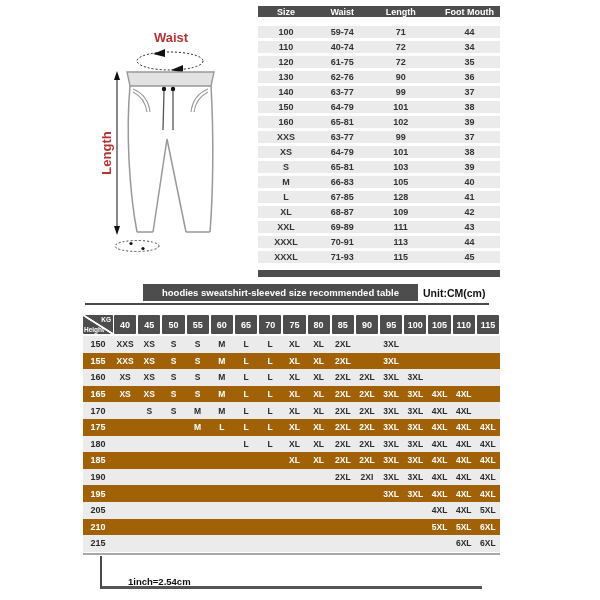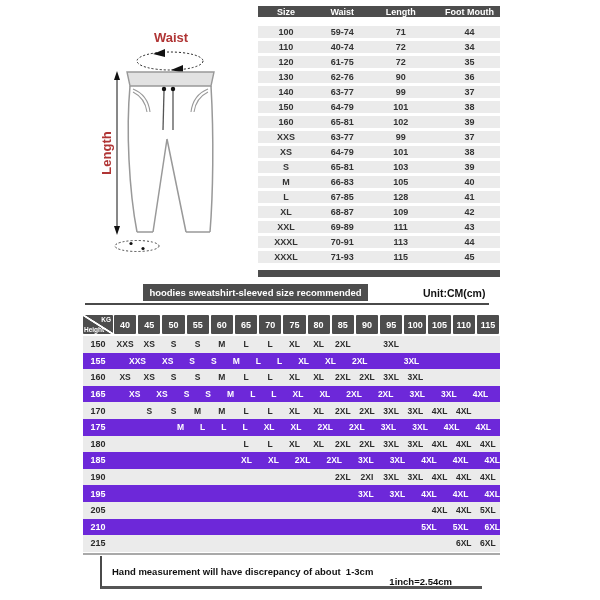--- a/index.html
+++ b/index.html
@@ -18,38 +18,38 @@
   .size-table { position:absolute; left:258px; top:6px; width:242px; }
   .st-row { display:flex; align-items:center; height:12px; margin-bottom:3px; background:#ebebeb; }
   .st-head { background:#4d4d4d; color:#fff; height:11px; margin-bottom:9px; }
   .st-cell { display:block; text-align:center; font-size:9px; font-weight:bold; color:#333;
              overflow:hidden; white-space:nowrap; }
   .st-head .st-cell { color:#fff; font-size:9px; }
   .st-c0 { width:24%; } .st-c1 { width:24%; } .st-c2 { width:26%; } .st-c3 { width:26%;margin-left:8px; }
   .st-bar { height:7px; background:#4d4d4d; margin-top:7px; }
 
   
-  .banner-box { position:absolute; left:143px; top:284px; width:225px; height:17px; line-height:17px;
+  .banner-box { position:absolute; left:143px; top:284px; width:275px; height:17px; line-height:17px;
                 background:#4d4d4d; color:#fff; font-size:9.5px; font-weight:bold; text-align:center; }
   .unit { position:absolute; left:423px; top:287px; font-size:10.5px; font-weight:bold; color:#111;text-align:center; }
   .rule { position:absolute; left:85px; top:303px; width:404px; height:2px; background:#4a4a4a; }
 
   
   .matrix { position:absolute; left:83px; top:315px; width:417px; }
   .m-grid { display:grid; grid-template-columns:30px repeat(16, 1fr); }
   .m-head { height:19px; margin-bottom:2px; }
   .m-hcell { margin:0 1px; background:#4d4d4d; color:#fff; font-size:9px; font-weight:bold;
              display:flex; align-items:center; justify-content:center; border-radius:1px; }
   .m-corner { position:relative; margin:0; background-color:#4d4d4d;
               background-image:linear-gradient(to top right, #4d4d4d 46%, #fff 48%, #fff 52%, #4d4d4d 54%); }
   .m-corner .c-kg { position:absolute; right:2px; top:1px; font-size:6.5px; font-weight:bold; color:#fff; }
   .m-corner .c-h  { position:absolute; left:1px; bottom:1px; font-size:6.5px; font-weight:bold; color:#fff; }
   .mrow { height:16.6px; }
   .mrow.light { background:#ebebeb; color:#2b2b2b; }
-  .mrow.dark  { background:#6d28d9; color:#fff;gap:16px; }
+  .mrow.dark  { background:#a16207; color:#fff; }
   .m-cell { display:flex; align-items:center; justify-content:center; font-size:8.5px; font-weight:bold;
             white-space:nowrap; overflow:visible; }
   .m-hgt { font-size:9px; }
   .m-bottom { height:2px; background:#a9a9a9; margin-top:1px; }
 
   
   .footnote { position:absolute; left:100px; top:556px; width:382px; height:33px;
               border-left:2px solid #4a4a4a; border-bottom:3px solid #555;
               display:flex; align-items:center; padding-left:10px; }
   .footnote span { font-size:9.5px; font-weight:bold; color:#111; white-space:pre; }
@@ -471,17 +471,16 @@
           <div class="m-cell"></div>
           <div class="m-cell"></div>
           <div class="m-cell">6XL</div>
           <div class="m-cell">6XL</div>
         </div>
       </div>
     <div class="m-bottom"></div>
   </div>
 
   <div class="footnote">
-    <span>Hand measurement will have discrepancy of about  1-3cm</span>
     <span class="fn-conv">1inch=2.54cm</span>
   </div>
 
 </div>
 
 </body></html>

